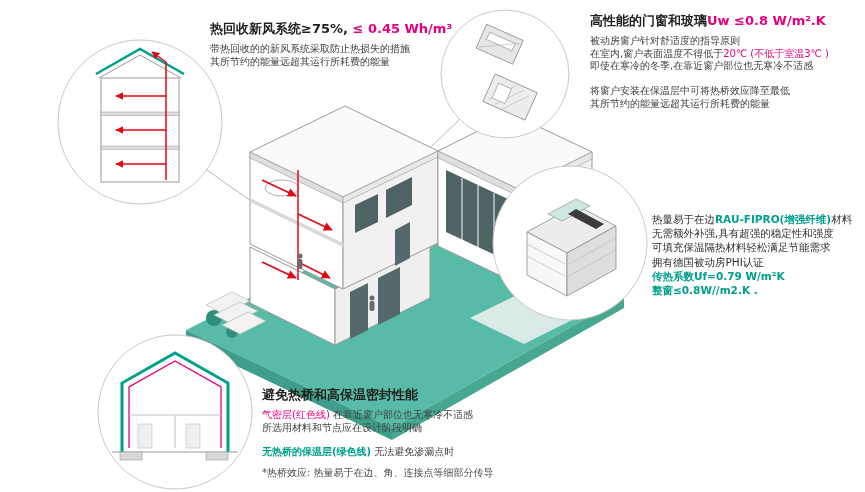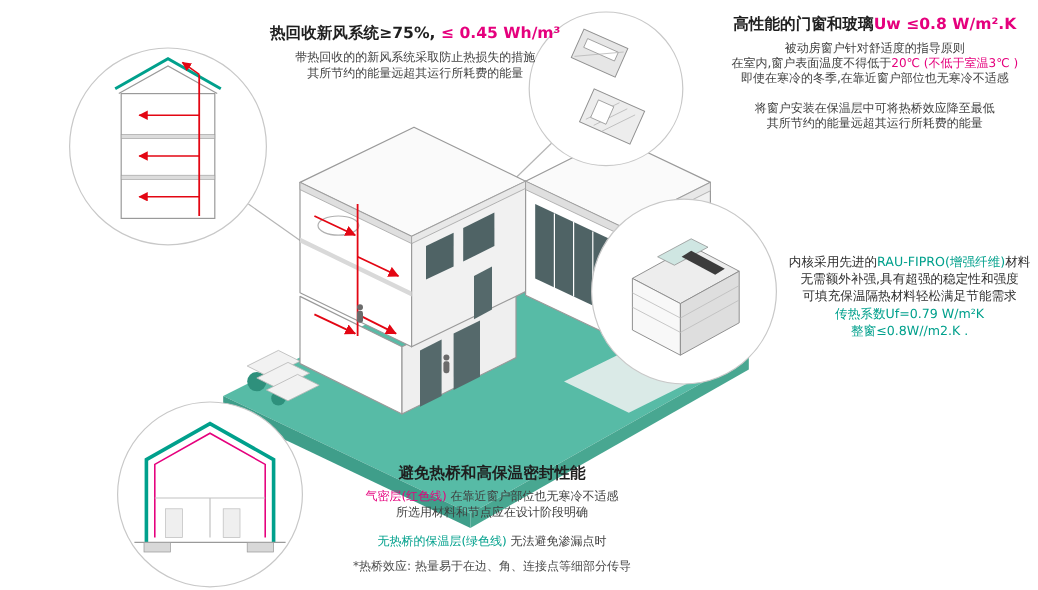--- a/index.html
+++ b/index.html
@@ -1,27 +1,27 @@
 <!DOCTYPE html>
 <html><head>
 <meta charset="utf-8">
 <style>
   * { margin:0; padding:0; box-sizing:border-box; }
   html,body { background:#fff; }
   body { font-family:"DejaVu Sans","Liberation Sans",sans-serif; }
-  .canvas { position:relative; width:860px; height:492px; background:#fff; overflow:hidden;text-align:center; }
+  .canvas { position:relative; width:860px; height:492px; background:#fff; overflow:hidden; }
   .bg-svg { position:absolute; left:0; top:0; }
   .block { position:absolute; }
   .title { font-size:13px; font-weight:bold; color:#1f1f1f; line-height:1.3; letter-spacing:0; }
   .body { font-size:10px; color:#3f3f3f; line-height:1.28; margin-top:5px; }
   .line { display:block; }
   .gap-before { margin-top:12px; }
   .t-magenta { color:#E5007D; }
   .t-magenta-b { color:#E5007D; font-weight:normal; }
-  .t-teal-b { color:#00A08C; font-weight:normal; }
+  .t-teal-b { color:#00A08C; font-weight:bold; }
   .note { font-size:10px; color:#4a4a4a; margin-top:7px; line-height:1.3; }
   .profile-body { font-size:10.5px; color:#2e2e2e; line-height:1.35; }
 </style>
 </head>
 <body>
 
 <div class="canvas">
 
   <svg class="bg-svg" width="865" height="492" viewBox="0 0 865 492">
     <defs>
@@ -172,23 +172,24 @@
       <span class="line">被动房窗户针对舒适度的指导原则</span>
       <span class="line"><span>在室内,窗户表面温度不得低于</span><span class="t-magenta">20℃</span><span class="t-magenta"> (不低于室温3℃ )</span></span>
       <span class="line">即使在寒冷的冬季,在靠近窗户部位也无寒冷不适感</span>
       <span class="line gap-before">将窗户安装在保温层中可将热桥效应降至最低</span>
       <span class="line">其所节约的能量远超其运行所耗费的能量</span>
     </div>
   </div>
 
   <div class="block" style="left:652px; top:212px; width:212px;">
     <div class="profile-body">
-      <span class="line"><span>内核采用先进的</span><span class="t-teal-b">RAU-FIPRO(增强纤维)</span><span>材料</span></span>
+      <span class="line"><span>热量易于在边</span><span class="t-teal-b">RAU-FIPRO(增强纤维)</span><span>材料</span></span>
       <span class="line">无需额外补强,具有超强的稳定性和强度</span>
       <span class="line">可填充保温隔热材料轻松满足节能需求</span>
+      <span class="line">拥有德国被动房PHI认证</span>
       <span class="line t-teal-b">传热系数Uf=0.79 W/m²K</span>
       <span class="line t-teal-b">整窗≤0.8W//m2.K .</span>
     </div>
   </div>
 
   <div class="block" style="left:262px; top:387px; width:296px;">
     <div class="title">避免热桥和高保温密封性能</div>
     <div class="body">
       <span class="line"><span class="t-magenta-b">气密层(红色线)</span><span> 在靠近窗户部位也无寒冷不适感</span></span>
       <span class="line">所选用材料和节点应在设计阶段明确</span>

